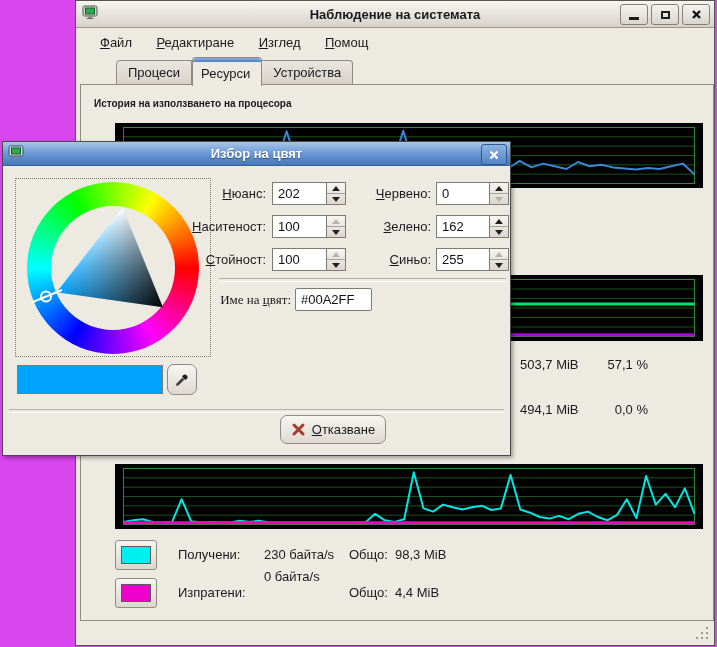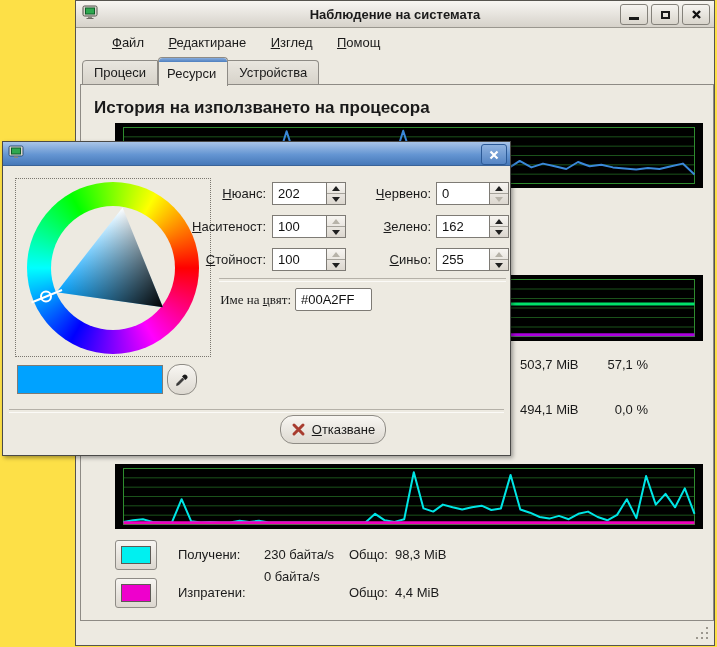--- a/index.html
+++ b/index.html
@@ -1,42 +1,42 @@
 <!DOCTYPE html>
 <html><head>
 <meta charset="utf-8">
 <style>
   html,body{margin:0;padding:0;background:#ffffff;font-family:"Liberation Sans","DejaVu Sans",sans-serif;}
-  #stage{position:relative;width:717px;height:647px;overflow:hidden;background:#fde047;}
+  #stage{position:relative;width:717px;height:647px;overflow:hidden;background:#d946ef;}
   .win{position:absolute;box-sizing:border-box;background:#EDEAE1;border:1px solid #56544E;}
   
   #main-win{left:75px;top:0;width:640px;height:646px;}
   .titlebar{position:absolute;left:0;top:0;right:0;height:26px;display:flex;align-items:center;
     background:linear-gradient(#F8F6F2,#D6D2CA);border-bottom:1px solid #9A978F;}
   .titlebar .ticon{margin-left:6px;}
   .ttext{position:absolute;left:0;right:0;text-align:center;font-weight:bold;font-size:13px;color:#1a1a1a;}
   .wbtns{position:absolute;right:4px;top:3px;display:flex;gap:3px;}
   .wbtn{width:26px;height:19px;border:1px solid #84817A;border-radius:3px;
     background:linear-gradient(#F6F4F0,#D9D5CC);display:flex;align-items:center;justify-content:center;}
-  .menubar{position:absolute;left:16px;top:27px;right:0;height:28px;}
+  .menubar{position:absolute;left:4px;top:27px;right:0;height:28px;}
   .menu-item{display:inline-block;padding:7px 10px 6px 10px;font-size:13px;color:#1a1a1a;}
   .menu-item:first-child{margin-left:10px;}
   .key{text-decoration:underline;}
   
   .tabstrip{position:absolute;left:6px;top:55px;height:29px;display:flex;align-items:flex-end;z-index:2;}
   .tab{box-sizing:border-box;height:25px;padding:4px 11px;font-size:13px;color:#1a1a1a;
     background:linear-gradient(#E9E6DF,#D7D3CA);border:1px solid #8E8B85;border-left:none;}
-  .tab:first-child{border-left:1px solid #8E8B85;border-radius:4px 0 0 0;}
+  .tab:first-child{border-left:1px solid #8E8B85;border-radius:4px 0 0 0;margin-left:34px;}
   .tab:last-child{border-radius:0 4px 0 0;}
   .tab.active{position:relative;height:29px;padding-top:8px;background:#EDEAE1;border-bottom:none;
     border-left:1px solid #8E8B85;border-radius:4px 4px 0 0;margin-bottom:-1px;padding-left:8px;}
   .tab.active::before{content:"";position:absolute;left:0;right:0;top:0;height:4px;border-radius:4px 4px 0 0;
     background:linear-gradient(#86ACDE,#4E7FBE);}
   .notebook{position:absolute;left:4px;top:83px;width:632px;height:535px;border:1px solid #8E8B85;background:#EDEAE1;}
-  .section-title{position:absolute;font-size:17px;font-weight:bold;color:#1a1a1a;}
+  .section-title{position:absolute;font-size:10px;font-weight:bold;color:#1a1a1a;}
   .chart{position:absolute;background:#000;}
   .valtext{position:absolute;font-size:13px;color:#1a1a1a;white-space:nowrap;}
   .pctbox{position:absolute;font-size:13px;color:#1a1a1a;text-align:right;}
   .color-btn{position:absolute;width:40px;height:28px;border:1px solid #8E8B85;border-radius:3px;
     background:linear-gradient(#F7F5F1,#DCD7CF);display:flex;align-items:center;justify-content:center;}
   .swatch{width:28px;height:16px;border:1px solid #5E5B55;}
   .statusbar{position:absolute;left:0;right:0;bottom:0;height:27px;}
   .grip{position:absolute;right:4px;bottom:4px;width:15px;height:15px;}
   .grip::before{content:"";position:absolute;left:1px;top:11px;width:2px;height:2px;background:#9C988F;
     box-shadow:10px -10px 0 #9C988F,5px -5px 0 #9C988F,10px -5px 0 #9C988F,5px 0 0 #9C988F,10px 0 0 #9C988F;}
@@ -61,21 +61,21 @@
   .spin{position:absolute;width:19px;height:23px;box-sizing:border-box;border:1px solid #7E7B75;border-left:none;
     background:linear-gradient(#F7F5F1,#DCD7CF);}
   .sp{height:10px;display:flex;align-items:center;justify-content:center;}
   .sp-dn{border-top:1px solid #A5A29A;height:10px;}
   .tri-up{width:0;height:0;border-left:4px solid transparent;border-right:4px solid transparent;border-bottom:5px solid #1F1F1F;}
   .tri-dn{width:0;height:0;border-left:4px solid transparent;border-right:4px solid transparent;border-top:5px solid #1F1F1F;}
   .sp.dis .tri-up{border-bottom-color:#B7B3A9;}
   .sp.dis .tri-dn{border-top-color:#B7B3A9;}
   .hsep{position:absolute;height:2px;border-top:1px solid #B5B1A8;border-bottom:1px solid #FBFAF7;}
   .preview{position:absolute;left:14px;top:223px;width:146px;height:29px;box-sizing:border-box;border:1px solid #7E7B75;}
-  .toolbtn{position:absolute;box-sizing:border-box;border:1px solid #8E8B85;border-radius:13px;
+  .toolbtn{position:absolute;box-sizing:border-box;border:1px solid #8E8B85;border-radius:7px;
     background:linear-gradient(#F8F6F2,#DDD9D1);display:flex;align-items:center;justify-content:center;gap:6px;
     font-size:13px;color:#1a1a1a;}
   .toolbtn.default{border:1px solid #55524C;box-shadow:0 0 0 1px #A8A49C inset;}
   
   .glyph-min{width:10px;height:3px;background:#1a1a1a;margin-top:8px;}
   .glyph-max{width:9px;height:8px;border:2px solid #1a1a1a;box-sizing:border-box;}
 </style>
 </head>
 <body>
 
@@ -184,20 +184,21 @@
 
   <div id="dialog" class="win">
     <div class="dtitlebar">
       <span class="ticon">
         <svg width="16" height="16">
             <rect x="1" y="2" width="14" height="10" rx="1.5" fill="#D9D5CD" stroke="#2F4E77"></rect>
             <rect x="3.5" y="4" width="9" height="6" fill="#2FA84F" stroke="#0E5E28"></rect>
             <rect x="6" y="12.5" width="4" height="1.5" fill="#8A877F"></rect>
           </svg>
       </span>
+      <span class="dttext">Избор на цвят</span>
       <span class="dclose">
         <svg width="10" height="10">
             <path d="M1.5 1.5 L8.5 8.5 M8.5 1.5 L1.5 8.5" stroke="#fff" stroke-width="2.2"></path>
           </svg>
       </span>
     </div>
 
     <div class="wheel-box">
       <div class="hue-ring"></div>
       <div class="hue-hole"></div>

